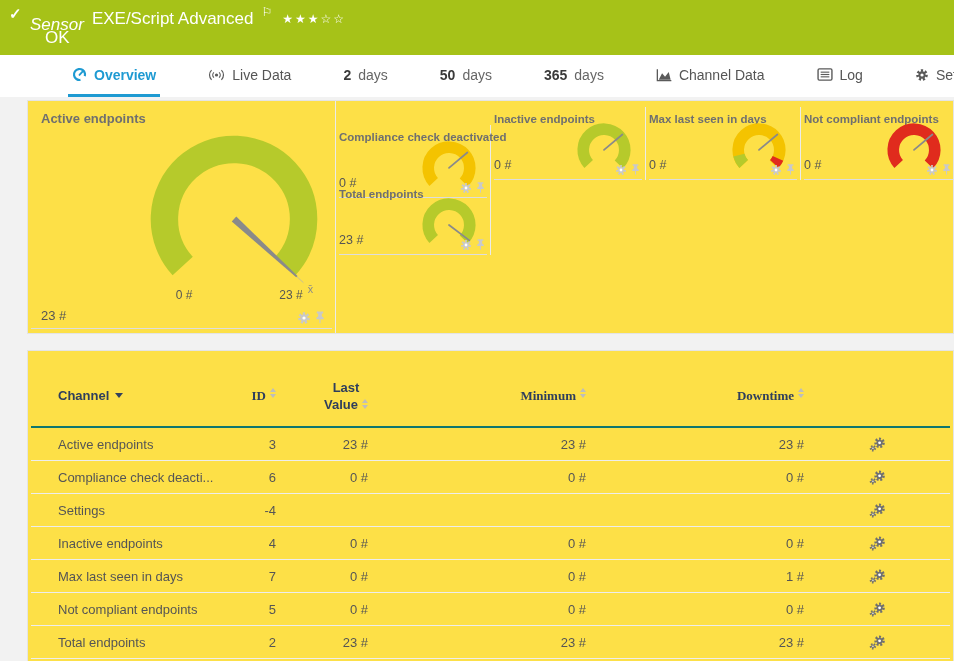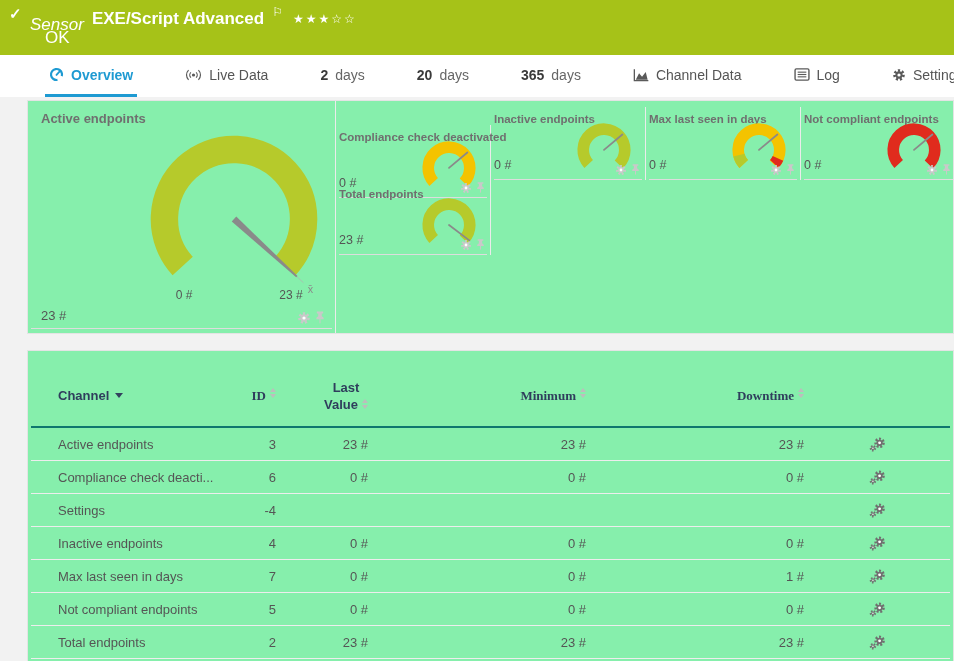--- a/index.html
+++ b/index.html
@@ -5,37 +5,37 @@
   * { box-sizing: border-box; }
   html,body { margin:0; padding:0; }
   body { font-family:"Liberation Sans", sans-serif; }
   .page { position:relative; width:954px; height:661px; background:#f2f2f2; overflow:hidden; }
 
   
   .topbar { position:absolute; left:0; top:0; width:100%; height:55px; background:#a6c218; color:#fff; }
   .check { position:absolute; left:9px; top:5px; font-size:15px; font-weight:bold; }
   .hdr-line { position:absolute; left:30px; top:3px; display:flex; align-items:center; gap:8px; font-size:17px; }
   .kicker { font-style:italic; font-weight:normal;margin-top:12px; }
-  .sensor-title { font-weight:bold; }
+  .sensor-title { font-weight:normal; }
   .flag { font-size:12px; align-self:flex-start; margin-top:2px; cursor:pointer; }
   .stars { font-size:12px; letter-spacing:2px; margin-left:2px; cursor:pointer; }
   .status-ok { position:absolute; left:45px; top:28px; font-size:17px; font-weight:normal; }
 
   
   .tabsbar { position:absolute; left:0; top:55px; width:100%; height:42px; background:#fff;
-             display:flex; align-items:stretch; padding-left:45px; gap:44px; }
+             display:flex; align-items:stretch; padding-left:68px; gap:44px; }
   .tab { display:flex; align-items:center; gap:7px; font-size:14px; color:#555;
          padding:0 4px; border-bottom:3px solid transparent; cursor:pointer; white-space:nowrap; }
   .tab.active { color:#1e9ad2; border-bottom-color:#1e9ad2; font-weight:bold; }
   .tab .num { font-weight:bold; color:#3a3a3a; }
   .tab .word { color:#666; font-weight:normal; }
   .tab svg { flex:0 0 auto; }
 
   
-  .card { position:absolute; left:27px; right:0; background:#86efac; border:1px solid #e4e4e4; }
+  .card { position:absolute; left:27px; right:0; background:#fde047; border:1px solid #e4e4e4; }
   .gauges-card { top:100px; height:234px; }
   .table-card { top:350px; height:330px; }
 
   
   .main-panel { position:absolute; left:0; top:0; width:308px; height:100%; border-right:1px solid #ebebeb; }
   .mp-title { position:absolute; left:13px; top:10px; font-size:13px; font-weight:600; color:#6f6f6f; }
   .main-gauge { position:absolute; left:108px; top:22px; width:196px; height:196px; }
   .main-arc { fill:none; stroke:#b6ca2b; stroke-width:28; }
   .main-needle { fill:#8a8a8a; }
   .hairline { stroke:#b3b3b3; stroke-width:0.7; }
@@ -120,21 +120,21 @@
         <path d="M4.2 2.3a8 8 0 000 11.4" fill="none" stroke="#5a5a5a" stroke-width="1.4"></path>
         <path d="M15.8 2.3a8 8 0 010 11.4" fill="none" stroke="#5a5a5a" stroke-width="1.4"></path>
       </svg>
       <span>Live Data</span>
     </div>
     <div class="tab">
       <span class="num">2</span>
       <span class="word">days</span>
     </div>
     <div class="tab">
-      <span class="num">20</span>
+      <span class="num">50</span>
       <span class="word">days</span>
     </div>
     <div class="tab">
       <span class="num">365</span>
       <span class="word">days</span>
     </div>
     <div class="tab">
       <svg width="16" height="14" viewBox="0 0 18 16">
         <path d="M1.4 1.5v13h16" fill="none" stroke="#5a5a5a" stroke-width="1.5"></path>
         <path d="M3 13.5L6.8 6l3.4 4 4.2-5.5 2.2 9z" fill="#5a5a5a"></path>

